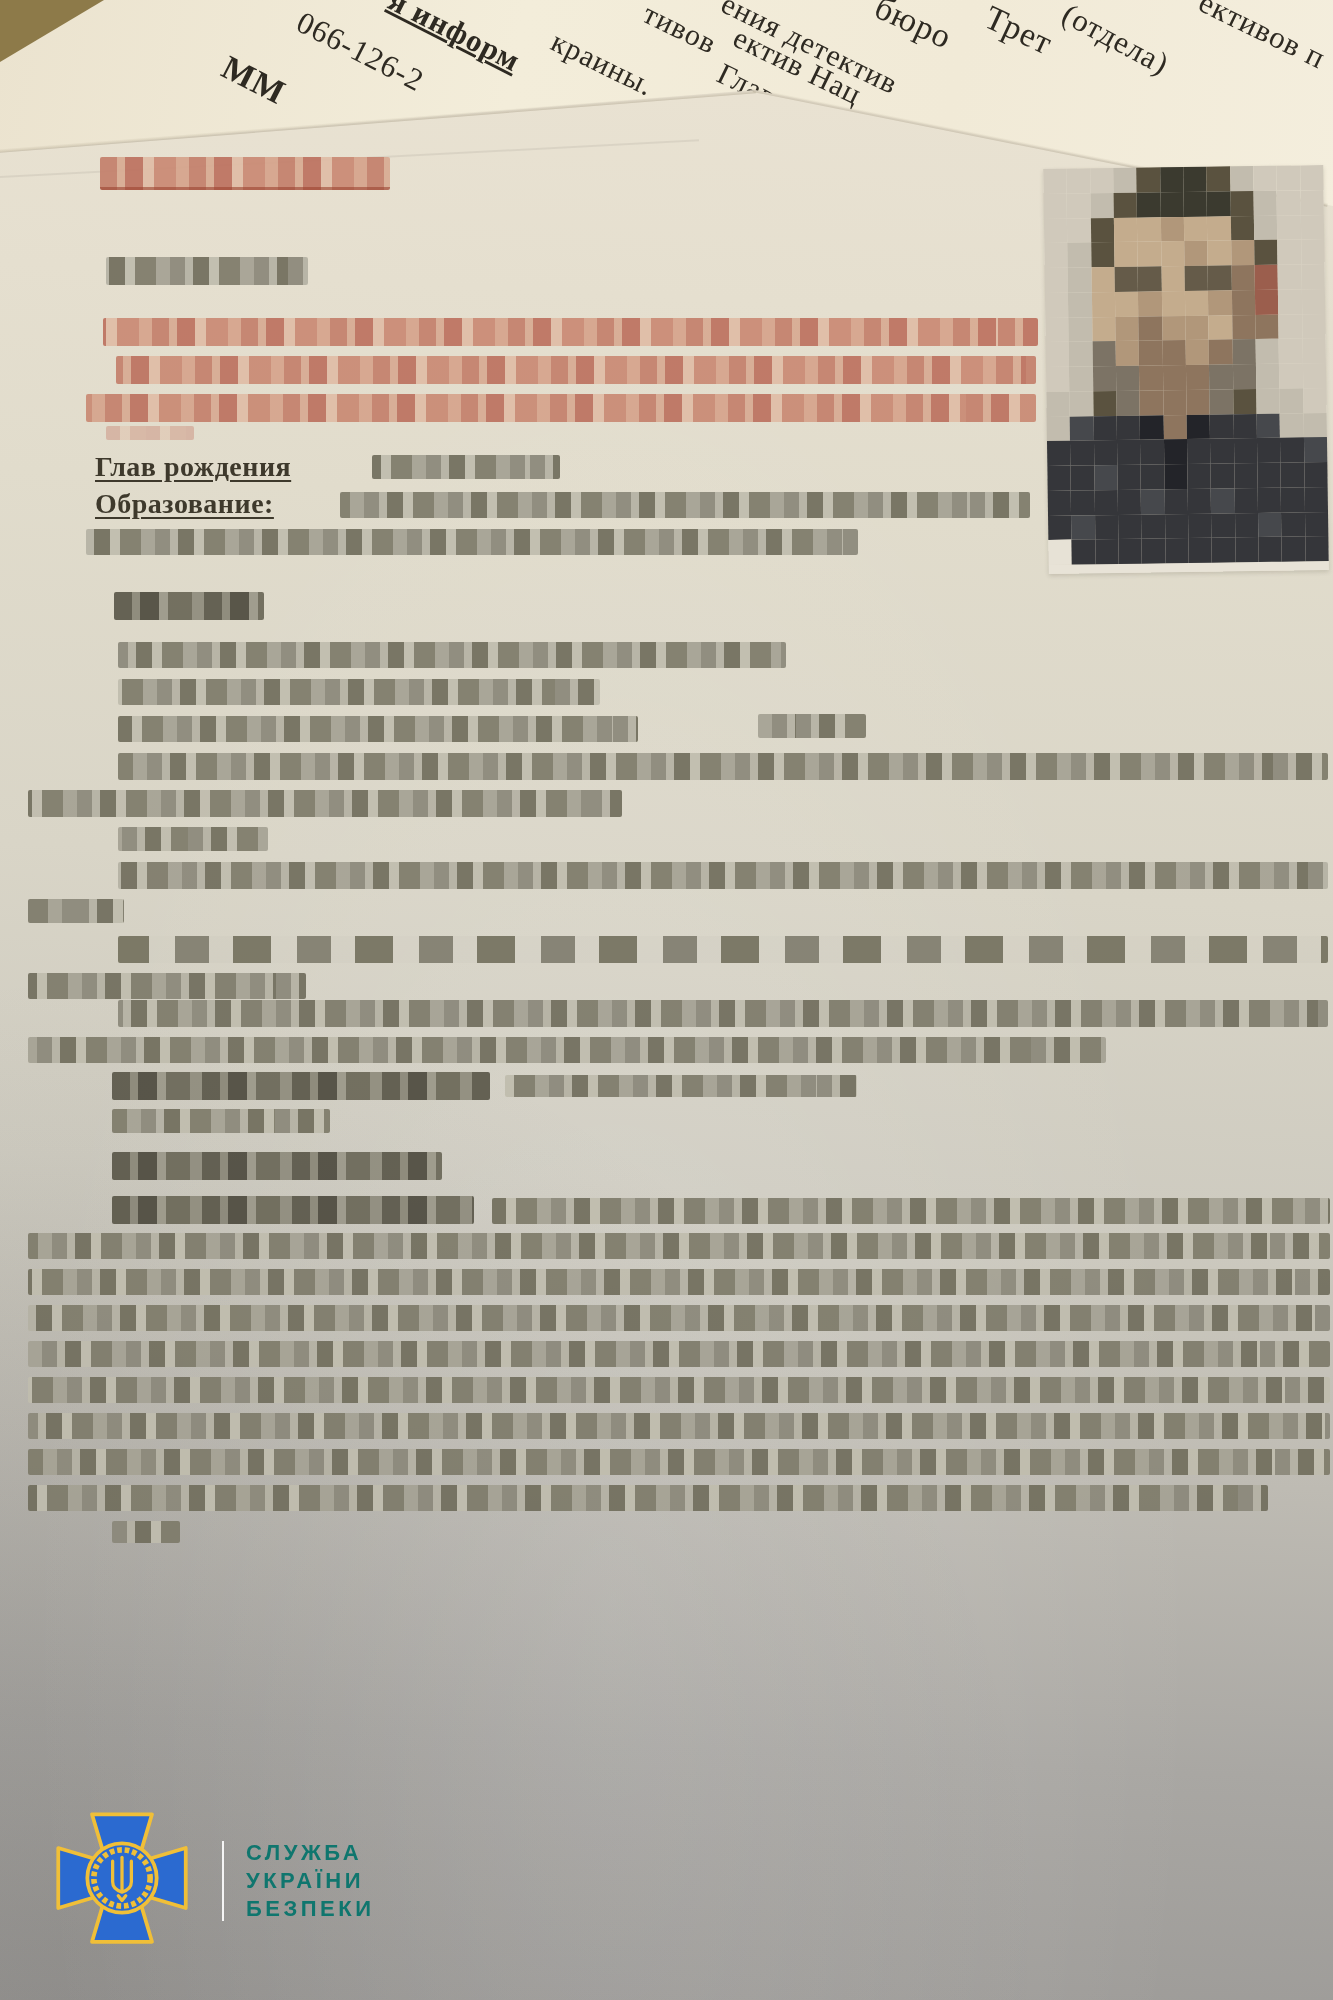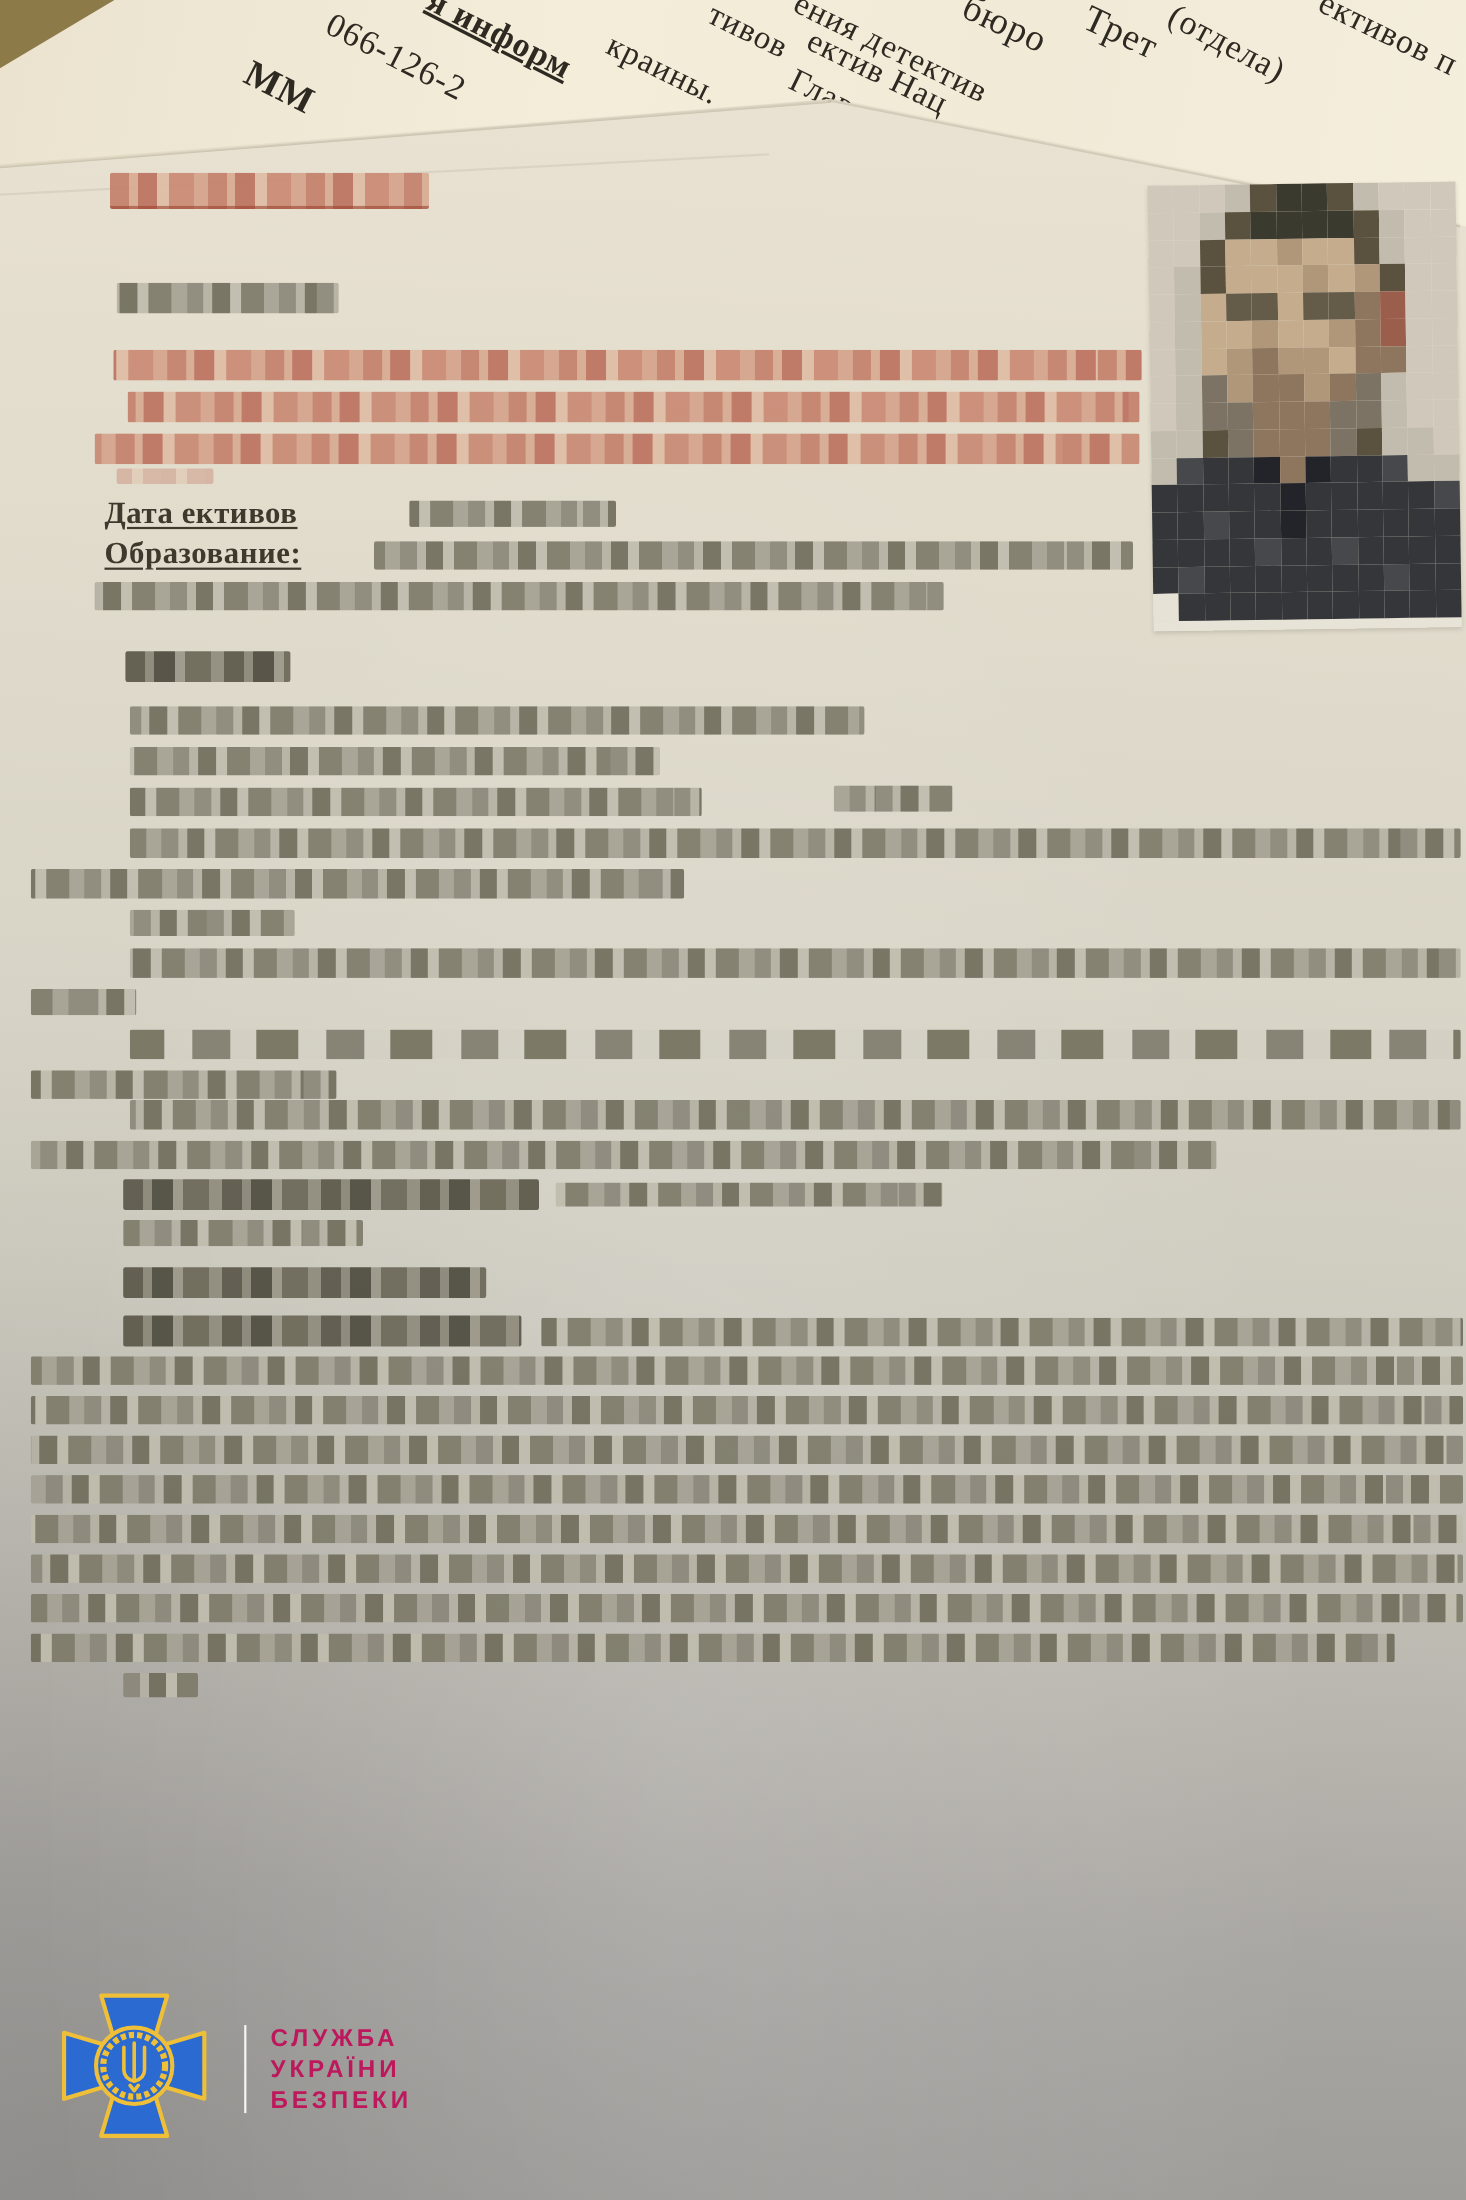--- a/index.html
+++ b/index.html
@@ -52,21 +52,21 @@
          transform:rotate(-.8deg);border-bottom:9px solid #e8e3d7;
          box-shadow:0 2px 4px rgba(70,65,50,.18);}
   #photo-grid{display:grid;width:100%;height:100%;
               grid-template-columns:repeat(12,1fr);grid-auto-rows:1fr;}
 
   
   .watermark{position:absolute;left:30px;top:1790px;width:430px;height:185px;z-index:7;}
   .wm-cross{position:absolute;left:17px;top:13px;}
   .wm-divider{position:absolute;left:192px;top:51px;width:2px;height:80px;background:rgba(255,255,255,.9);}
   .wm-text{position:absolute;left:216px;top:49px;font-family:"Liberation Sans",sans-serif;
-           font-weight:bold;font-size:22px;line-height:28px;letter-spacing:3.5px;color:#be185d;}
+           font-weight:bold;font-size:22px;line-height:28px;letter-spacing:3.5px;color:#0f766e;}
 </style>
 </head>
 <body>
 
 <div class="stage">
 
   <div class="back-papers">
       <span class="frag" style="left: 232px; top: 50px; font-size: 34px; transform: rotate(27deg); font-weight: bold;">ММ</span>
       <span class="frag" style="left: 306px; top: 6px; font-size: 31px; transform: rotate(27deg);">066-126-2</span>
       <span class="frag" style="left: 398px; top: -16px; font-size: 31px; transform: rotate(27deg); font-weight: bold; text-decoration: underline;">я информ</span>
@@ -121,21 +121,21 @@
       <div class="redact t-dark" style="left: 28px; top: 1269px; width: 1302px; height: 26px; background-position: -35px 0px;"></div>
       <div class="redact t-dark" style="left: 28px; top: 1305px; width: 1302px; height: 26px; background-position: -15px 0px;"></div>
       <div class="redact t-dark" style="left: 28px; top: 1341px; width: 1302px; height: 26px; background-position: -70px 0px;"></div>
       <div class="redact t-dark" style="left: 28px; top: 1377px; width: 1302px; height: 26px; background-position: -45px 0px;"></div>
       <div class="redact t-dark" style="left: 28px; top: 1413px; width: 1302px; height: 26px; background-position: -5px 0px;"></div>
       <div class="redact t-dark" style="left: 28px; top: 1449px; width: 1302px; height: 26px; background-position: -55px 0px;"></div>
       <div class="redact t-dark" style="left: 28px; top: 1485px; width: 1240px; height: 26px; background-position: -30px 0px;"></div>
       <div class="redact t-dark" style="left: 112px; top: 1521px; width: 68px; height: 22px; background-position: 0px 0px;"></div>
     </div>
 
-  <div class="label dob">Дата ективов</div>
+  <div class="label dob">Глав рождения</div>
   <div class="label edu">Образование:</div>
 
   <div class="photo">
     <div id="photo-grid">
         <div style="background: rgb(208, 201, 187);"></div>
         <div style="background: rgb(208, 201, 187);"></div>
         <div style="background: rgb(208, 201, 187);"></div>
         <div style="background: rgb(194, 188, 174);"></div>
         <div style="background: rgb(90, 82, 63);"></div>
         <div style="background: rgb(59, 58, 47);"></div>

